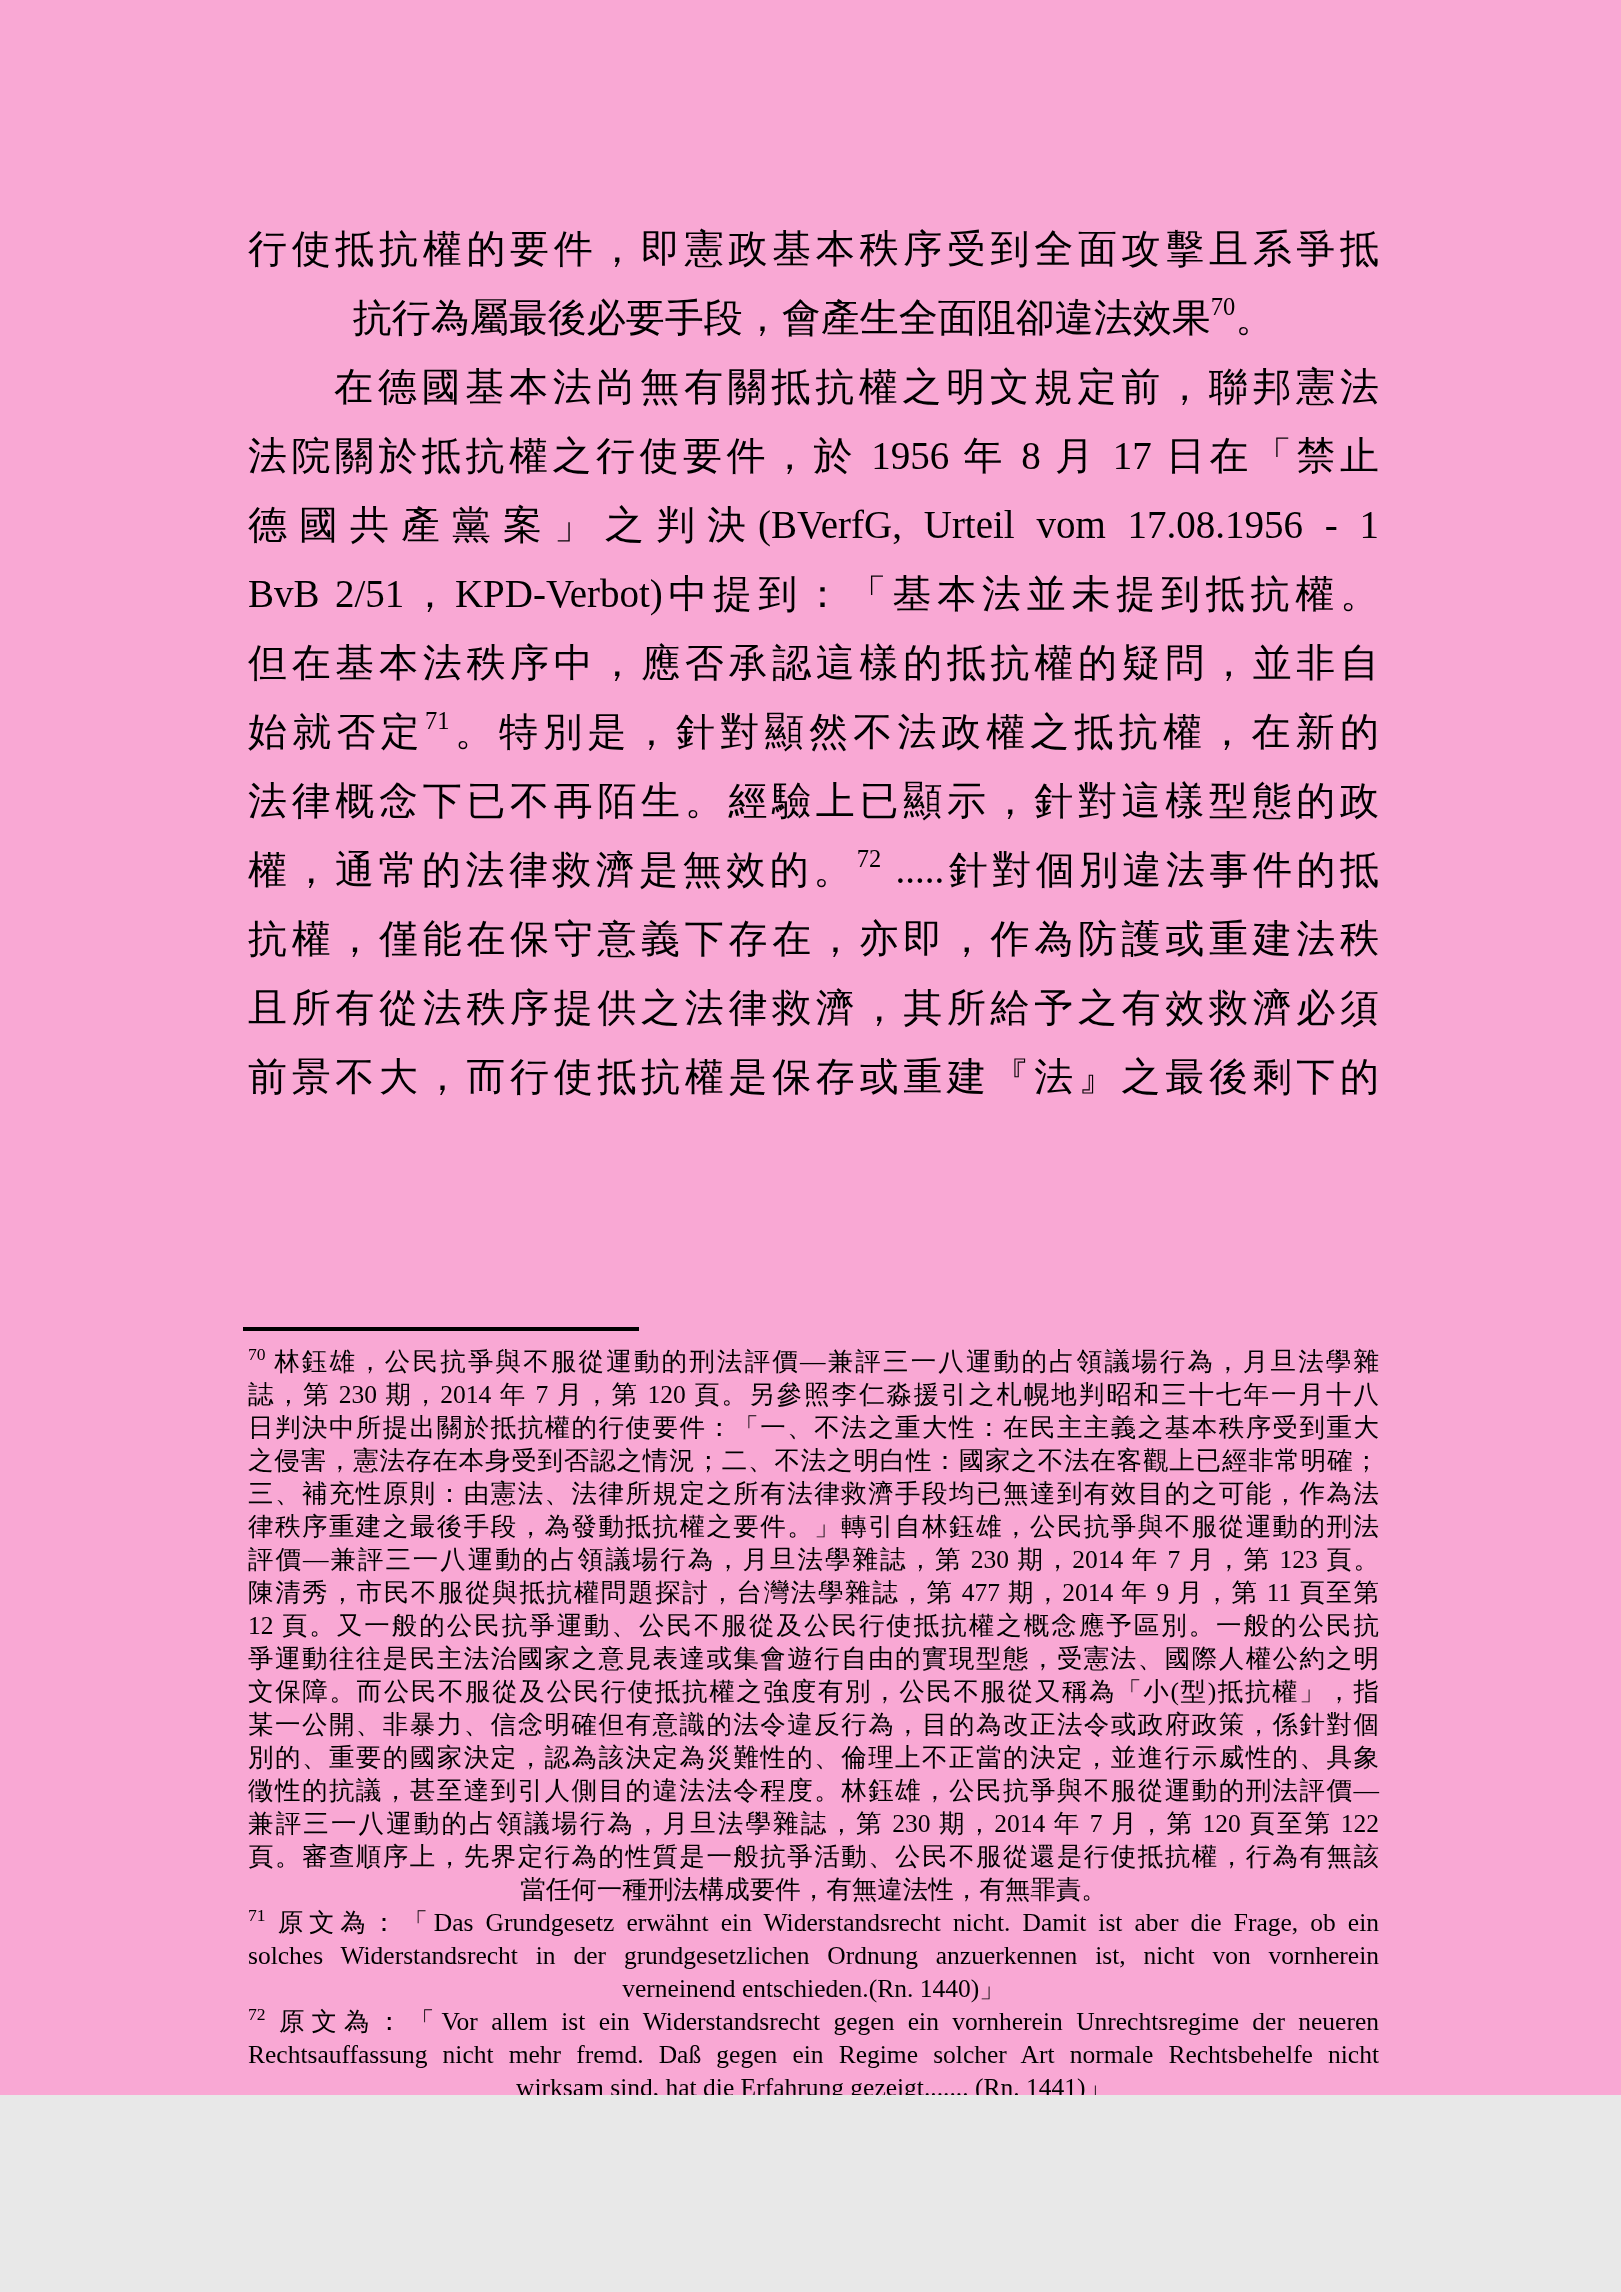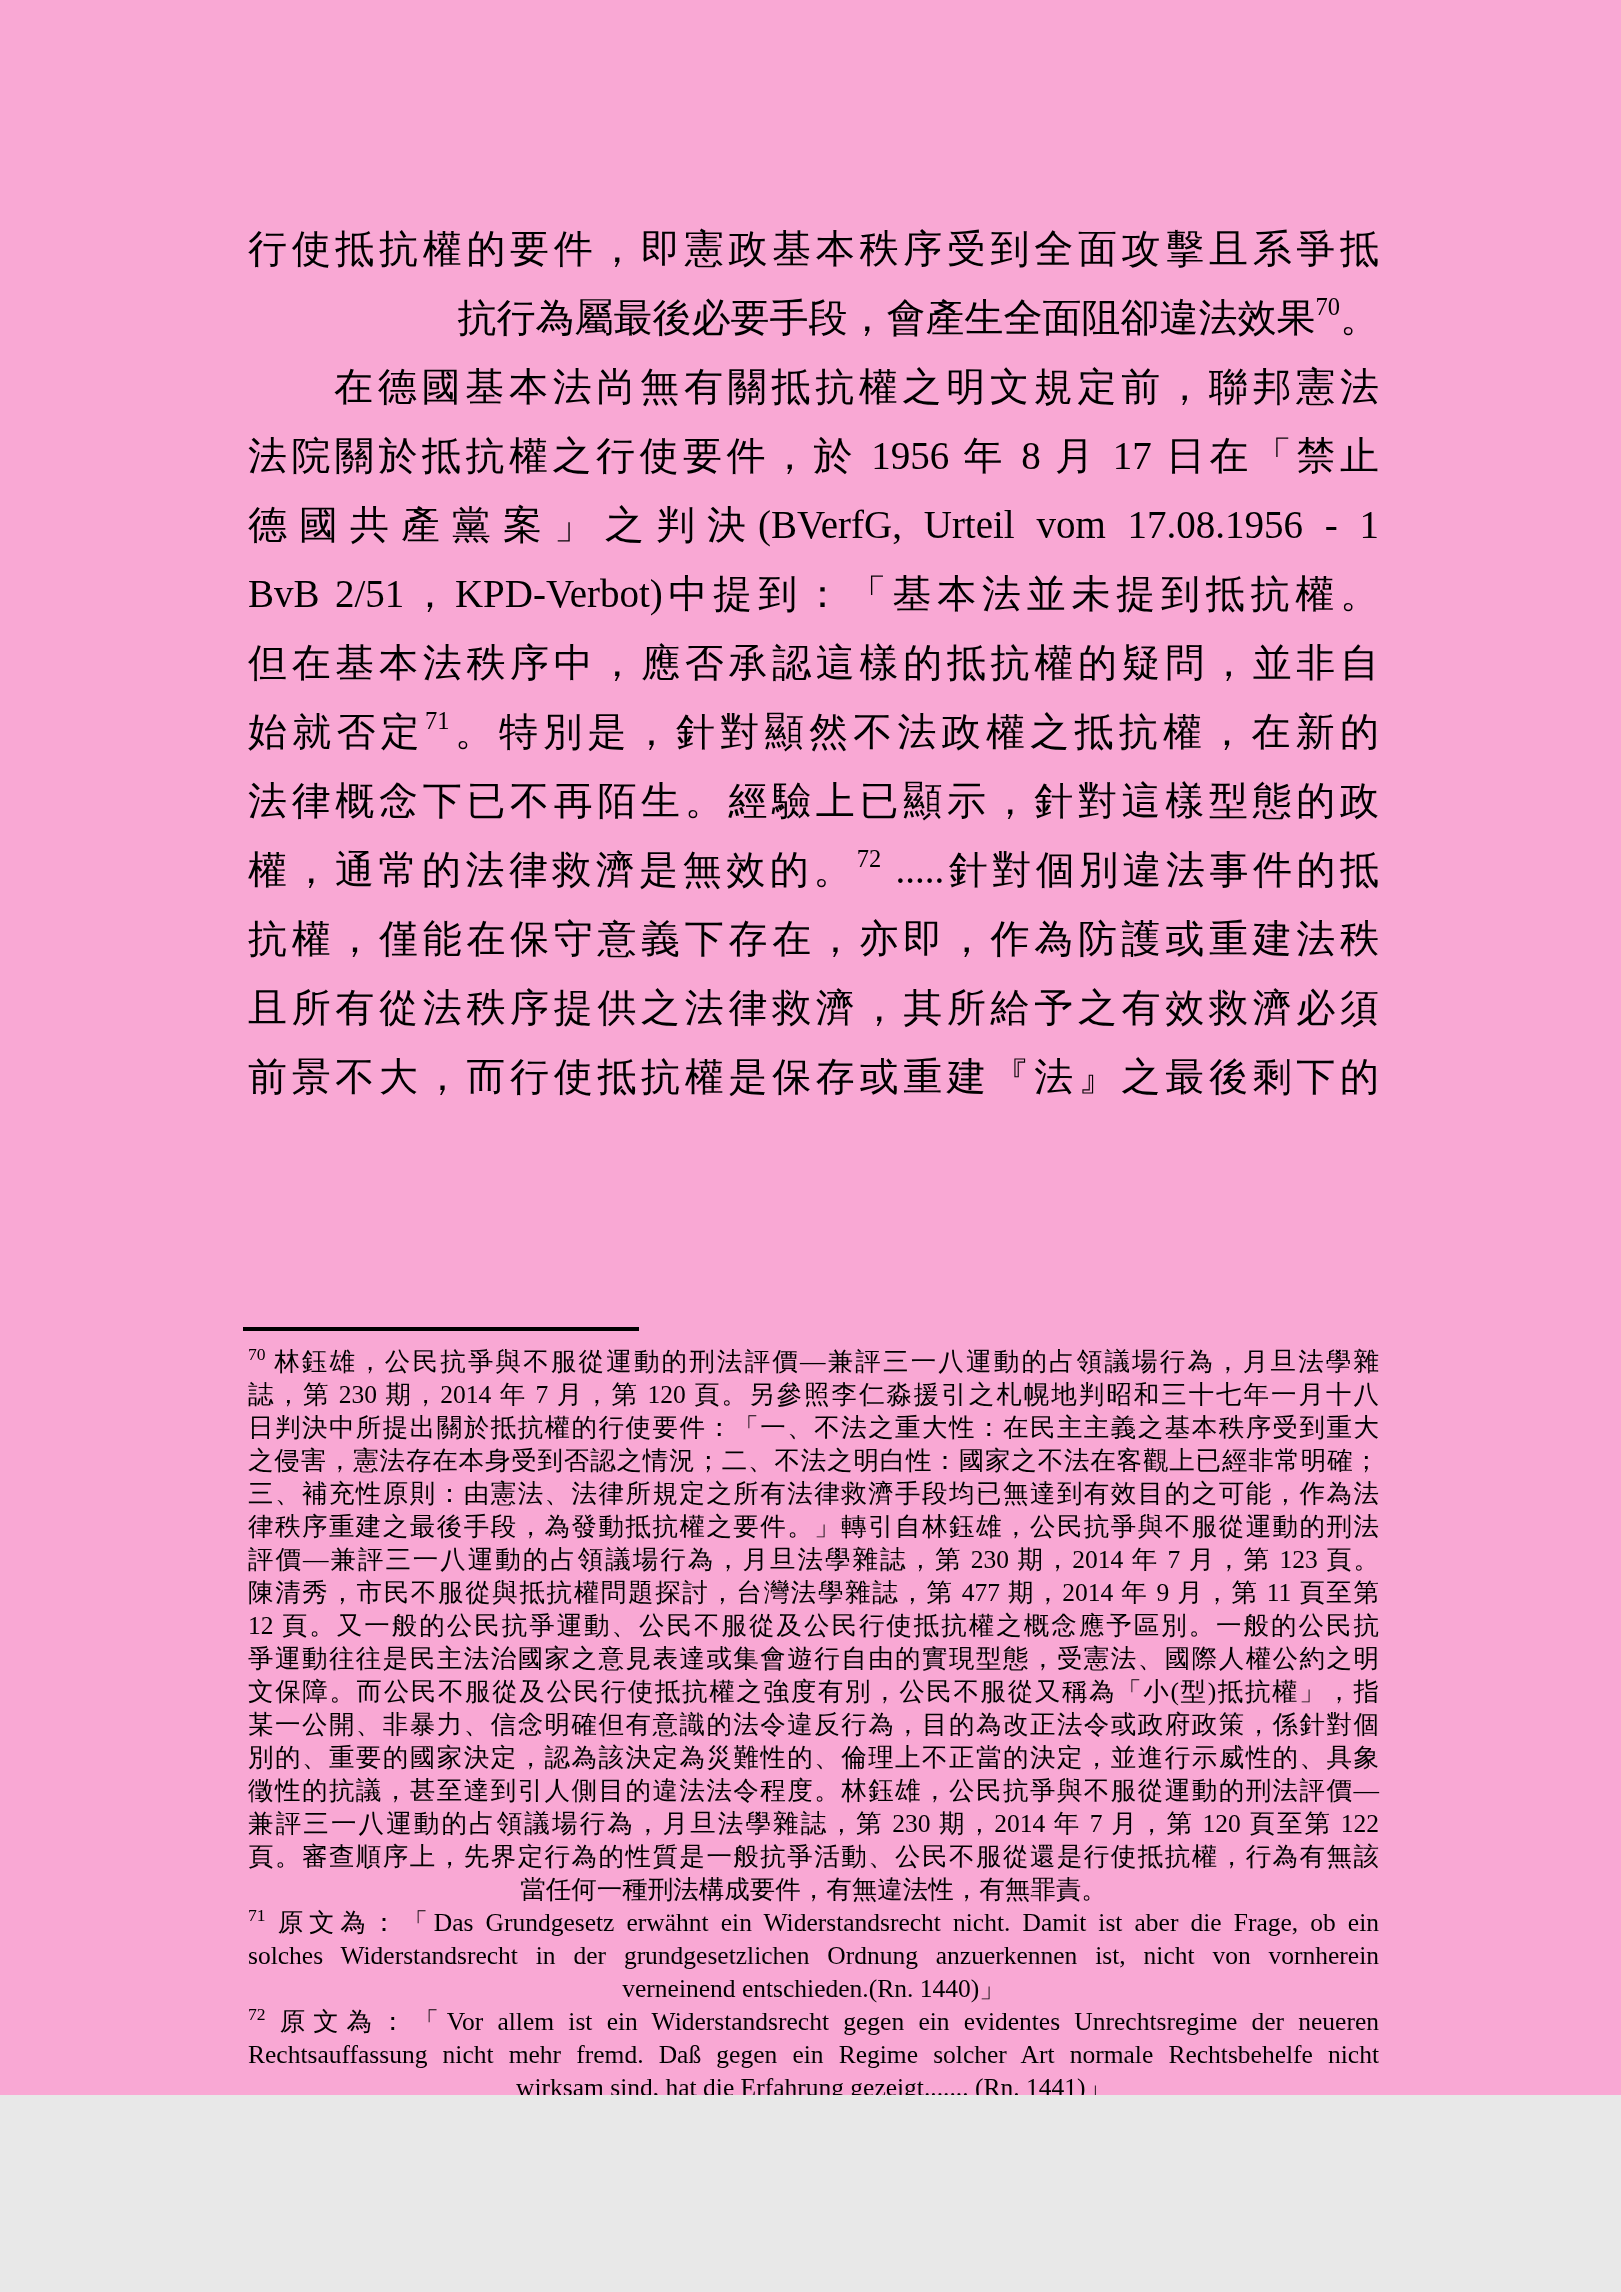--- a/index.html
+++ b/index.html
@@ -16,21 +16,21 @@
   .main-text {
     position: absolute;
     left: 248px;
     top: 214px;
     width: 1131px;
   }
   .m-line {
     height: 69px;
     line-height: 69px;
     font-size: 39px;
-    text-align: right;
+    text-align: center;
     white-space: nowrap;
   }
   .m-line.just { white-space: normal; text-align: justify; text-align-last: justify; }
   .m-line.ind { text-indent: 86px; font-family: Liberation Serif, serif; }
   .m-line sup {
     font-size: 24.5px;
     line-height: 0;
     vertical-align: 15.7px;
   }
   .fn-sep {
@@ -106,20 +106,20 @@
       <div class="fn-line just"><span>文保障。而公民不服從及公民行使抵抗權之強度有別，公民不服從又稱為「小(型)抵抗權」，指</span></div>
       <div class="fn-line just"><span>某一公開、非暴力、信念明確但有意識的法令違反行為，目的為改正法令或政府政策，係針對個</span></div>
       <div class="fn-line just"><span>別的、重要的國家決定，認為該決定為災難性的、倫理上不正當的決定，並進行示威性的、具象</span></div>
       <div class="fn-line just"><span>徵性的抗議，甚至達到引人側目的違法法令程度。林鈺雄，公民抗爭與不服從運動的刑法評價—</span></div>
       <div class="fn-line just"><span>兼評三一八運動的占領議場行為，月旦法學雜誌，第 230 期，2014 年 7 月，第 120 頁至第 122</span></div>
       <div class="fn-line just"><span>頁。審查順序上，先界定行為的性質是一般抗爭活動、公民不服從還是行使抵抗權，行為有無該</span></div>
       <div class="fn-line"><span>當任何一種刑法構成要件，有無違法性，有無罪責。</span></div>
       <div class="fn-line just"><sup>71</sup><span> 原文為：「Das Grundgesetz erwähnt ein Widerstandsrecht nicht. Damit ist aber die Frage, ob ein</span></div>
       <div class="fn-line just"><span>solches Widerstandsrecht in der grundgesetzlichen Ordnung anzuerkennen ist, nicht von vornherein</span></div>
       <div class="fn-line"><span>verneinend entschieden.(Rn. 1440)」</span></div>
-      <div class="fn-line just"><sup>72</sup><span> 原文為：「Vor allem ist ein Widerstandsrecht gegen ein evidentes Unrechtsregime der neueren</span></div>
+      <div class="fn-line just"><sup>72</sup><span> 原文為：「Vor allem ist ein Widerstandsrecht gegen ein vornherein Unrechtsregime der neueren</span></div>
       <div class="fn-line just"><span>Rechtsauffassung nicht mehr fremd. Daß gegen ein Regime solcher Art normale Rechtsbehelfe nicht</span></div>
       <div class="fn-line"><span>wirksam sind, hat die Erfahrung gezeigt....... (Rn. 1441)」</span></div>
     </div>
 
   <div class="page-num">40</div>
 </div>
 
 
 </body></html>

